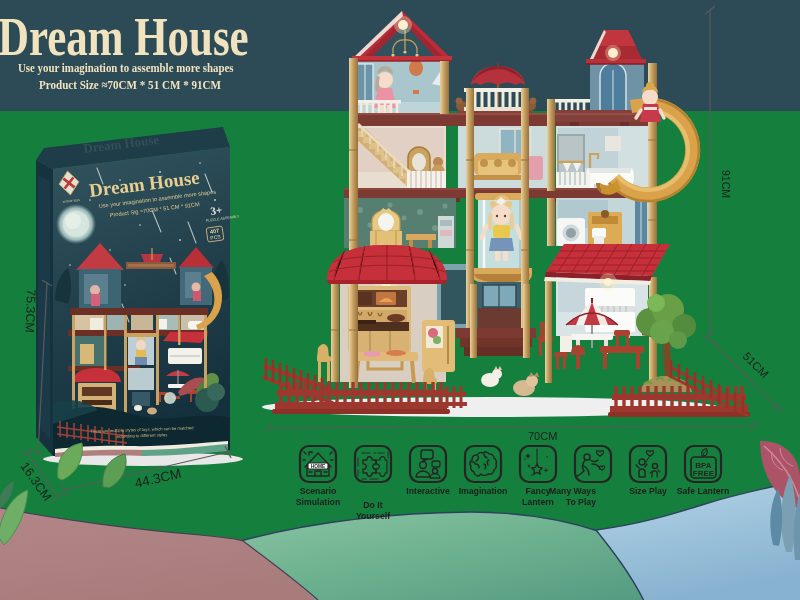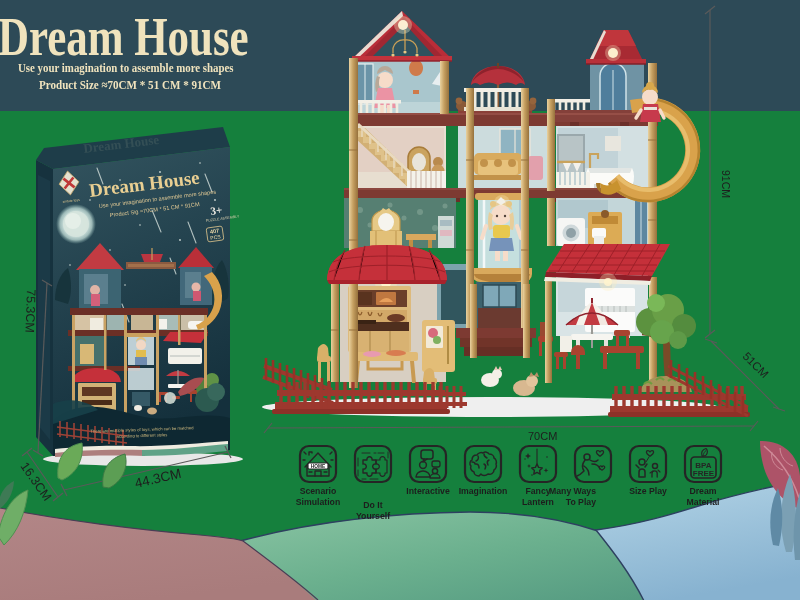--- a/index.html
+++ b/index.html
@@ -1030,14 +1030,14 @@
   <div class="iconlab" style="left:397px;top:486px;">Interactive</div>
 
   <div class="iconlab" style="left:452px;top:486px;text-align:center;">Imagination</div>
 
   <div class="iconlab" style="left:507px;top:486px;text-align:center;">Fancy<br>Lantern</div>
 
   <div class="iconlab" style="left:534px;top:486px;text-align:right;">Many Ways<br>To Play</div>
 
   <div class="iconlab" style="left:617px;top:486px;">Size Play</div>
 
-  <div class="iconlab" style="left:672px;top:486px;">Dream Material</div>
+  <div class="iconlab" style="left:672px;top:486px;">Safe Lantern</div>
 </div>
 
 </body></html>

